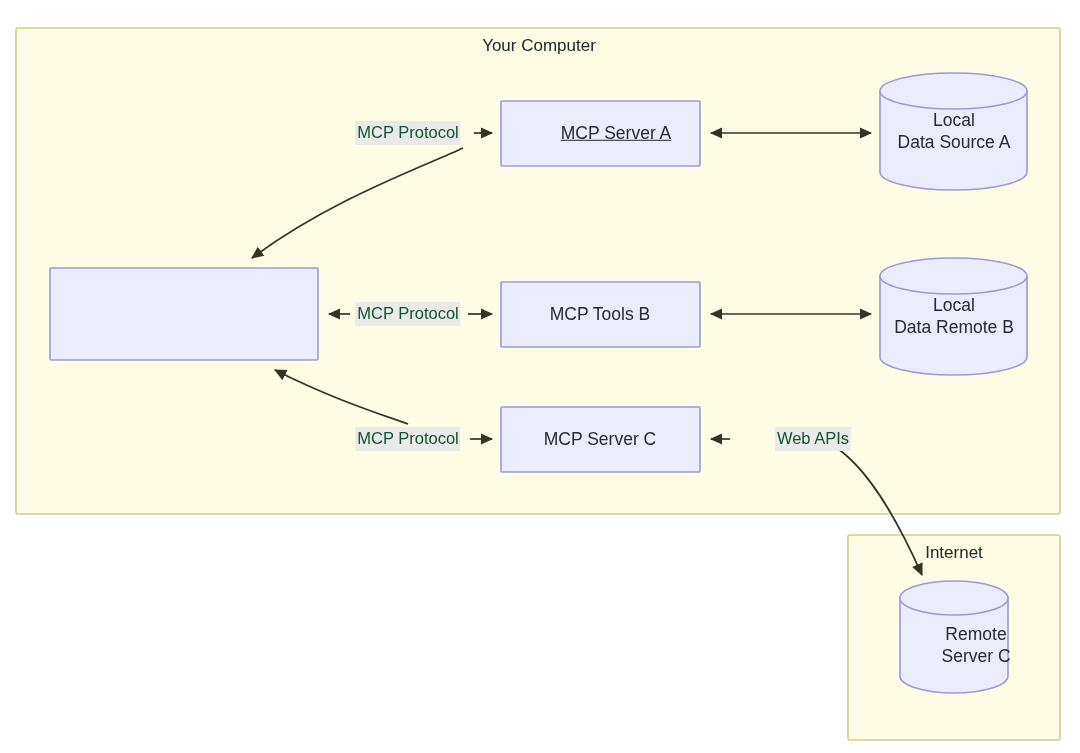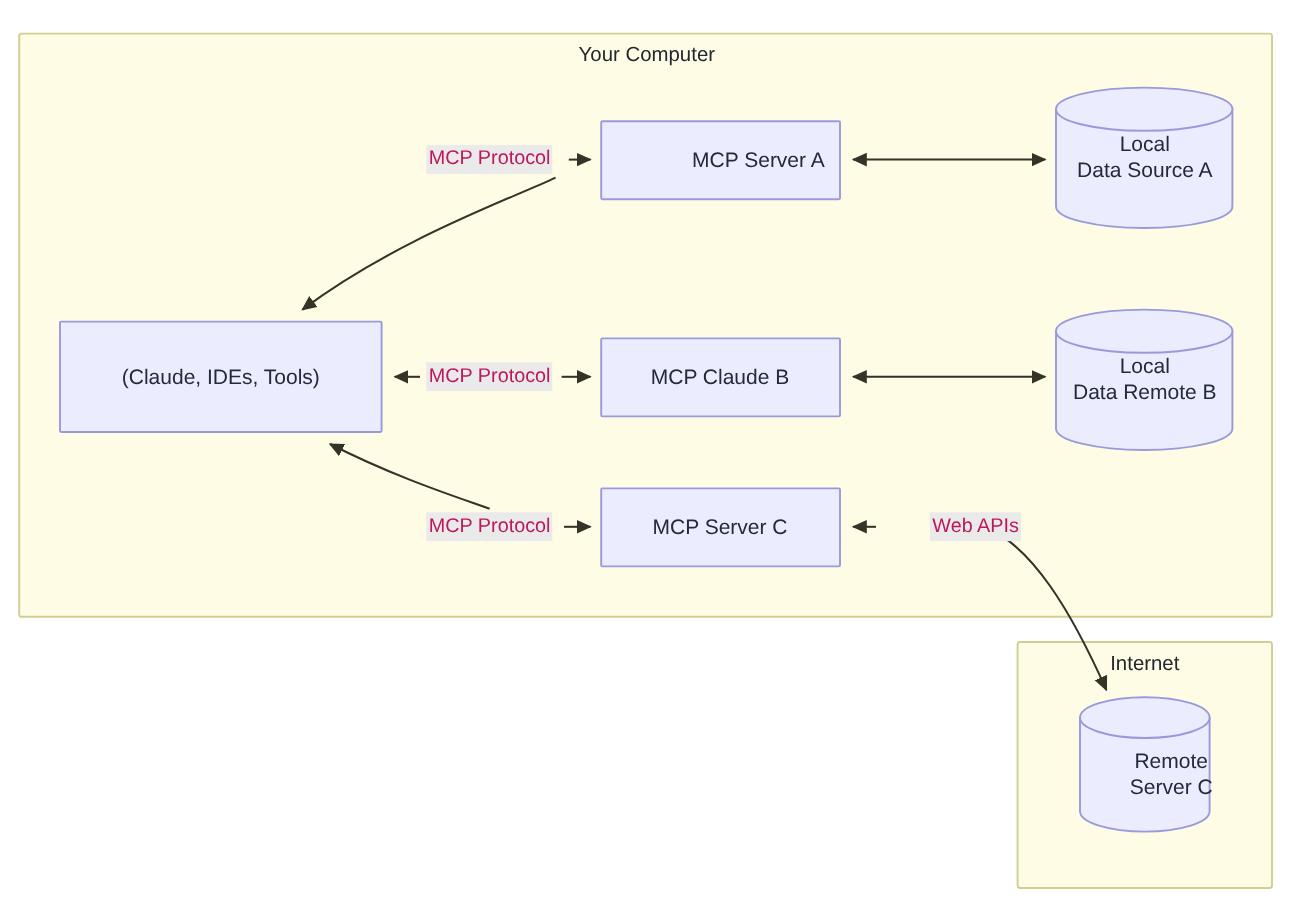--- a/index.html
+++ b/index.html
@@ -42,21 +42,21 @@
   }
   .node-title {
     font-size: 17.5px;
     color: #232a3b;
     text-align: center;
     transform: translate(-50%, -50%);
   }
   .node-title .l2 { display: block; }
   .edge-label {
     font-size: 16.5px;
-    color: #be185d;
+    color: #14532d;
     background: #eaeaea;
     padding: 1px 2px 2px 2px;
     text-align: center;
     transform: translate(-50%, -50%);
   }
 </style>
 </head>
 <body>
 
 <div id="diagram-root">
@@ -137,29 +137,28 @@
       <path d="M 900 598 L 900 676 A 54 17 0 0 0 1008 676 L 1008 598 Z" fill="#ececff" stroke="#9a9adb" stroke-width="1.6"></path>
       <ellipse cx="954" cy="598" rx="54" ry="17" fill="#ececff" stroke="#9a9adb" stroke-width="1.6"></ellipse>
     </g>
   </svg>
 
   <div class="lbl cluster-title" style="left:539px; top:35px;">Your Computer</div>
 
   <div class="lbl cluster-title" style="left:954px; top:542px;">Internet</div>
 
   <div class="lbl node-title" style="left:184px; top:314px;">
-    <span class="l2">(Claude, IDEs, Tools)</span>
   </div>
 
-  <div class="lbl node-title" style="left:632px; top:133px;">
+  <div class="lbl node-title" style="left:616px; top:133px;text-decoration:underline;">
     <span>MCP Server A</span>
   </div>
 
   <div class="lbl node-title" style="left:600px; top:314px;">
-    <span>MCP Claude B</span>
+    <span>MCP Tools B</span>
   </div>
 
   <div class="lbl node-title" style="left:600px; top:439px;text-align:right;">
     <span>MCP Server C</span>
   </div>
 
   <div class="lbl node-title" style="left:954px; top:131px;">
     <span>Local</span>
     <span class="l2">Data Source A</span>
   </div>

